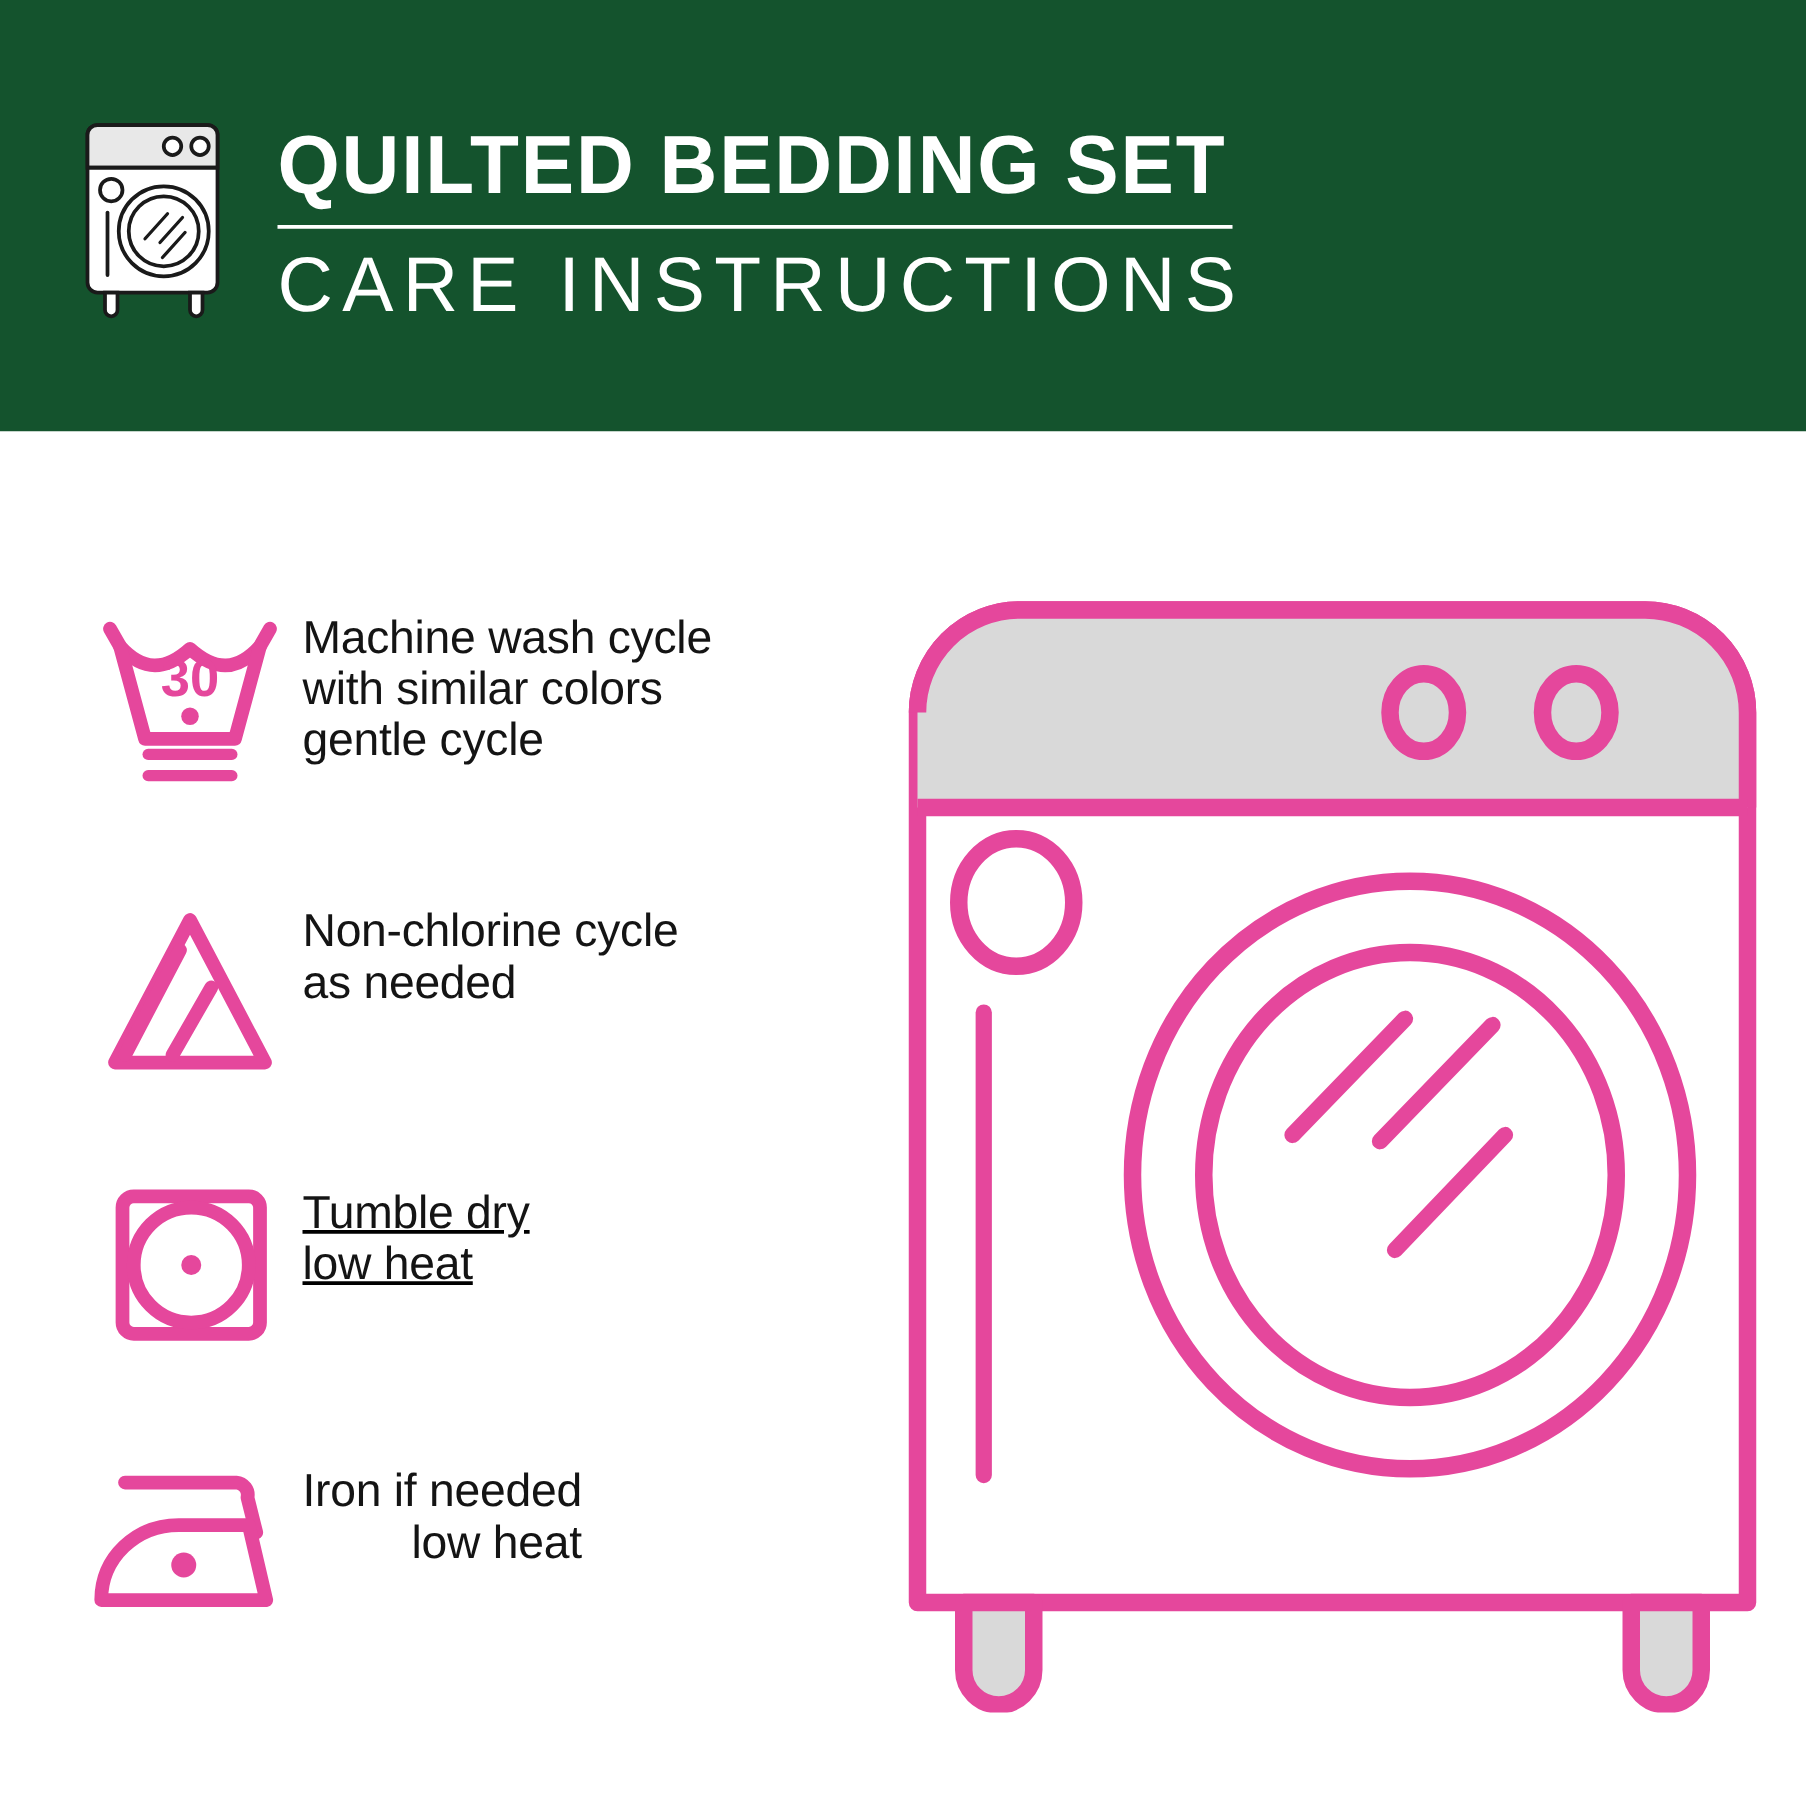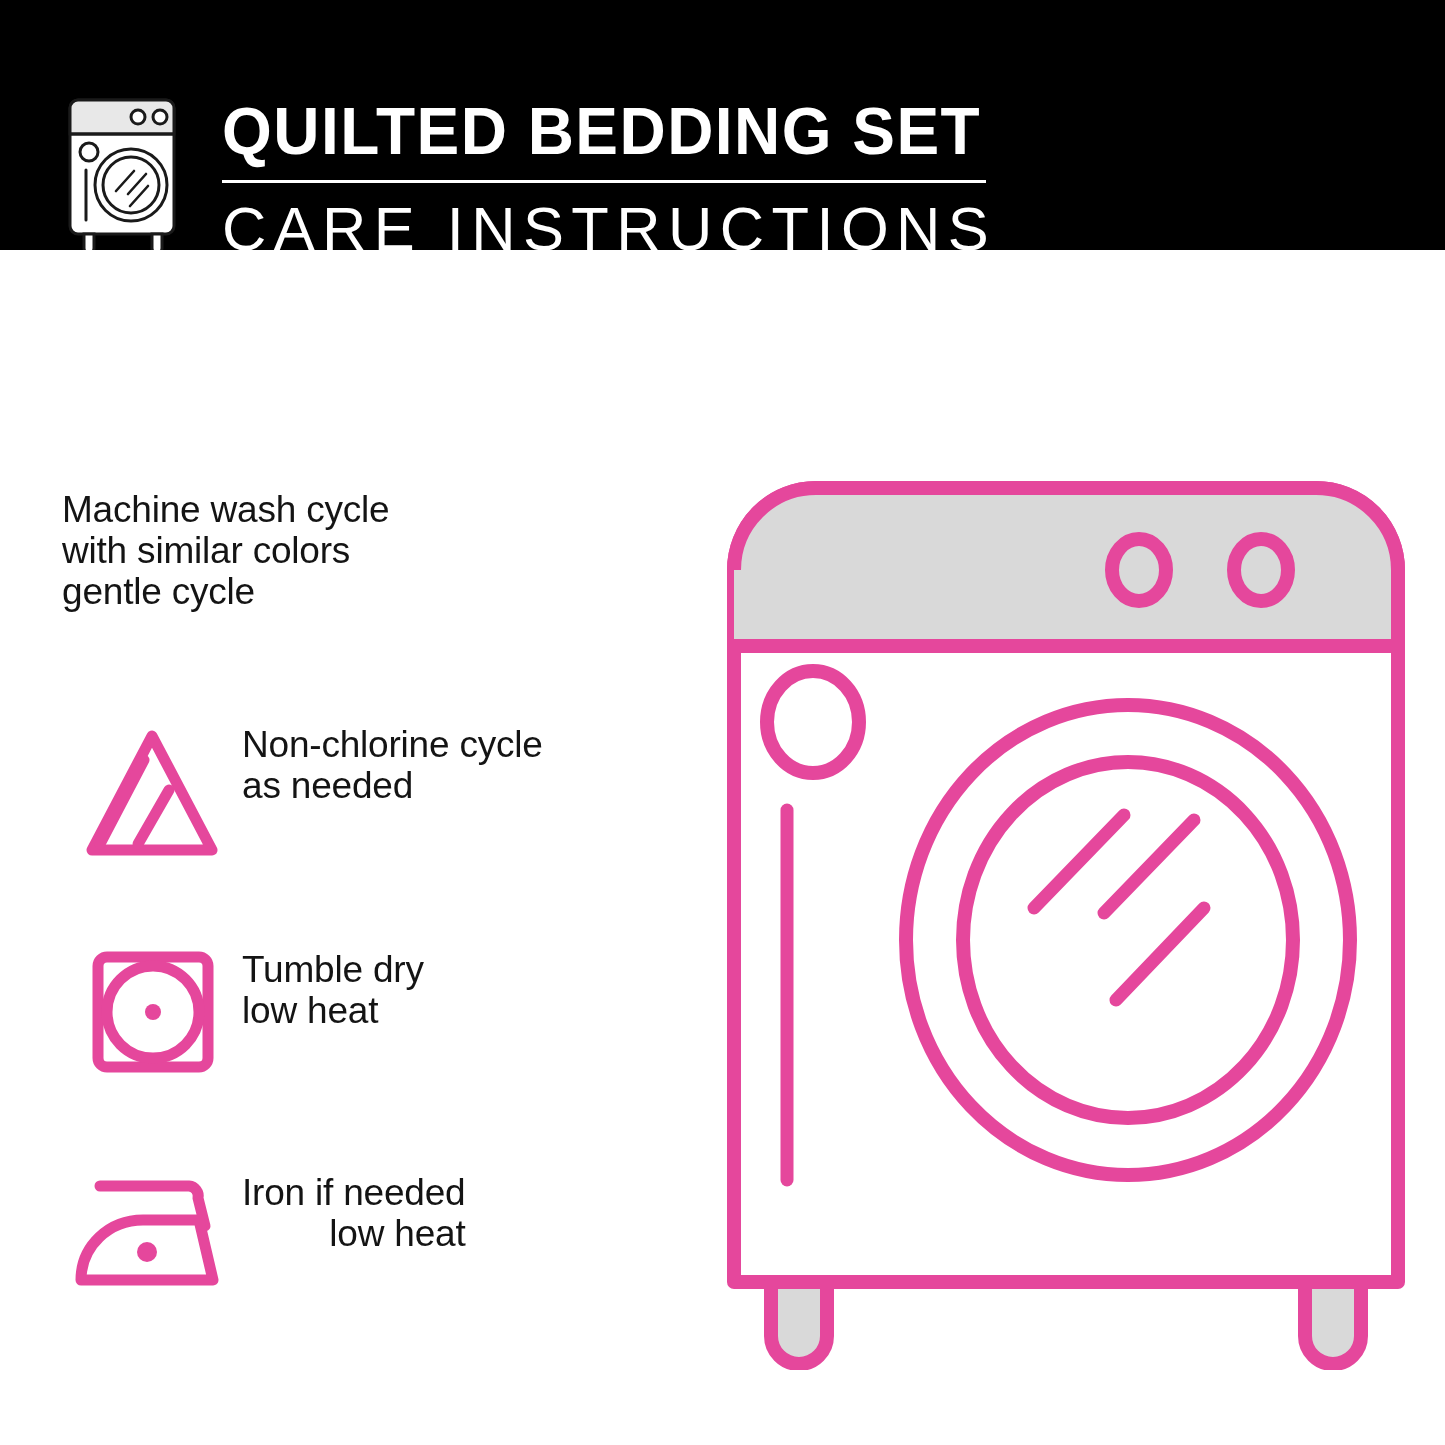--- a/index.html
+++ b/index.html
@@ -14,22 +14,22 @@
     overflow: hidden;
     position: relative;
   }
 
   
   #header-band {
     position: absolute;
     left: 0;
     top: 0;
     width: 1445px;
-    height: 250px;
-    background: #000000;
+    height: 345px;
+    background: #14532d;
     overflow: hidden;
   }
   #header-inner {
     position: absolute;
     left: 62px;
     top: 96px;
     display: flex;
     align-items: flex-start;
   }
   #header-logo {
@@ -98,21 +98,21 @@
     font-family: "Liberation Sans", sans-serif;
     font-size: 37px;
     line-height: 41px;
     color: #141414;
     letter-spacing: -0.2px;
     padding-top: 4px;
     white-space: pre-line;
   }
   #care-row-0 { top: 140px; }
   #care-row-1 { top: 375px; }
-  #care-row-2 { top: 600px; }
+  #care-row-2 { top: 600px; text-decoration: underline; }
   #care-row-3 { top: 823px; text-align: right; }
 
   
   #washer-illustration {
     position: absolute;
     left: 716px;
     top: 470px;
     width: 700px;
     height: 900px;
   }
@@ -154,20 +154,34 @@
       <div id="title-divider"></div>
       <div id="subtitle">CARE INSTRUCTIONS</div>
     </div>
 
   </div>
 </div>
 
 <div id="care-list">
 
   <div class="care-row" id="care-row-0">
+    <div class="care-icon-wrap">
+      <svg viewBox="0 0 160 150" width="160" height="150">
+
+        <path d="M16 18 L24 32 C42 52 60 52 80 34 C100 52 118 52 136 32 L144 18" fill="none" stroke="#e5479c" stroke-width="11" stroke-linecap="round" stroke-linejoin="round"></path>
+        <path d="M24 32 L44 106 L116 106 L136 32" fill="none" stroke="#e5479c" stroke-width="11" stroke-linecap="round" stroke-linejoin="round"></path>
+
+        <text x="80" y="72" font-family="Liberation Sans, sans-serif" font-size="42" font-weight="bold" fill="#e5479c" text-anchor="middle">30</text>
+
+        <circle cx="80" cy="88" r="7" fill="#e5479c"></circle>
+
+        <rect x="42" y="114" width="76" height="9" rx="4.5" fill="#e5479c"></rect>
+        <rect x="42" y="131" width="76" height="9" rx="4.5" fill="#e5479c"></rect>
+      </svg>
+    </div>
     <div class="care-label">Machine wash cycle
 with similar colors
 gentle cycle</div>
   </div>
 
   <div class="care-row" id="care-row-1">
     <div class="care-icon-wrap">
       <svg viewBox="0 0 160 150" width="160" height="150">
         <path d="M80 16 L140 130 L20 130 Z" fill="none" stroke="#e5479c" stroke-width="11" stroke-linejoin="round"></path>
         <line x1="72" y1="40" x2="28" y2="124" stroke="#e5479c" stroke-width="11" stroke-linecap="round"></line>

